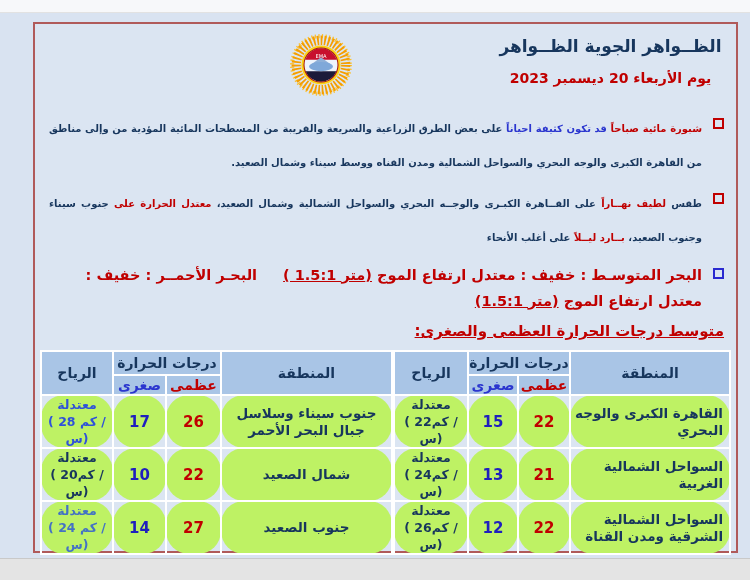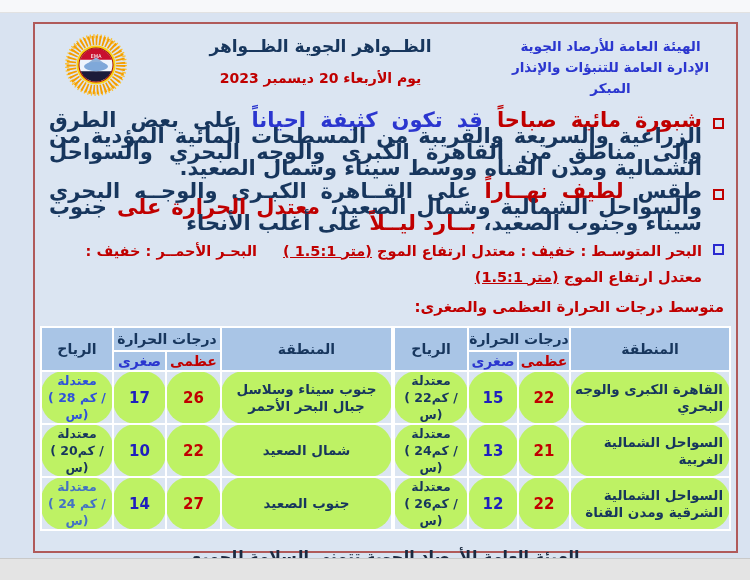--- a/index.html
+++ b/index.html
@@ -22,30 +22,30 @@
   }
   
   .header-row{ display:grid; grid-template-columns:235px 1fr 105px; height:78px; }
   .org-block{ padding-top:6px; text-align:center; color:#2b36cf; font-weight:bold; font-size:13.5px; line-height:21px;}
   .title-block{ text-align:center; padding-top:6px;}
   .main-title{ color:#17365d; font-weight:bold; font-size:17px; letter-spacing:.3px;}
   .date-line{ color:#c00000; font-weight:bold; font-size:14px; margin-top:14px;}
   .logo-wrap{ display:flex; justify-content:center; align-items:flex-start; padding-top:2px;}
   
   .bullets{ padding:4px 4px 0 6px; }
-  .bullet-line{ font-size:21px; font-weight:bold; color:#17365d; line-height:16px; text-align:justify; margin-bottom:7px; position:relative; padding-right:22px;}
+  .bullet-line{ font-size:10px; font-weight:bold; color:#17365d; line-height:34px; text-align:justify; margin-bottom:7px; position:relative; padding-right:22px;}
   .sq{ position:absolute; right:0; top:6px; width:11px; height:11px; border:2.5px solid #c00000; background:transparent; display:inline-block;}
   .sq-blue{ border-color:#2a2ad0; }
   .t-red{ color:#c00000; }
   .t-blue{ color:#2b36cf; }
   .t-navy{ color:#17365d; }
   .sea-line{ font-size:14.5px; margin-bottom:4px; text-align:right; line-height:26px;}
   .u{ }
   .sea-gap{ display:inline-block; width:26px; }
-  .avg-line{ font-size:15px; font-weight:bold; color:#c00000; text-align:right; line-height:26px; margin-bottom:6px; padding-right:0;}
+  .avg-line{ font-size:15px; font-weight:bold; color:#c00000; text-decoration:underline; text-align:right; line-height:26px; margin-bottom:6px; padding-right:0;}
   .num-ltr{ direction:ltr; unicode-bidi:embed;text-decoration:underline; }
   
   .table-zone{ display:flex; direction:rtl; justify-content:center; }
   .half-divider{ width:2px; background:#3a3a3a; }
   table{ border-collapse:collapse; table-layout:fixed; }
   th,td{ border:2px solid #ffffff; font-weight:bold; text-align:center; vertical-align:middle; }
   thead th{ background:#a9c5e6; color:#17365d; font-size:14px; }
   tbody td{ background:#bef264; height:46px;border-radius:23px; }
   .h-top{ height:24px; }
   .h-sub{ height:20px; font-size:13.5px; }
@@ -61,24 +61,20 @@
   .footer-msg{ text-align:center; color:#1b2a40; font-weight:bold; font-size:16px; margin-top:16px; }
 </style>
 </head>
 <body>
 
 <div class="top-strip"></div>
 
 <div class="content-box">
 
   <div class="header-row">
-    <div class="org-block">
-      <div>الهيئة العامة للأرصاد الجوية</div>
-      <div>الإدارة العامة للتنبؤات والإنذار المبكر</div>
-    </div>
     <div class="title-block">
       <div class="main-title">الظــواهر الجوية الظــواهر</div>
       <div class="date-line">يوم  الأربعاء 20 ديسمبر 2023</div>
     </div>
     <div class="logo-wrap">
       <svg width="66" height="66" viewBox="0 0 64 64">
         <circle cx="32" cy="32" r="28" fill="none" stroke="#fbc02d" stroke-width="4" stroke-dasharray="1.2 2.2"></circle>
         <circle cx="32" cy="32" r="24" fill="none" stroke="#f59e00" stroke-width="9" stroke-dasharray="1.8 1.7"></circle>
         <circle cx="32" cy="32" r="19" fill="#fcd116"></circle>
         <circle cx="32" cy="32" r="16.5" fill="#eef4fc"></circle>

